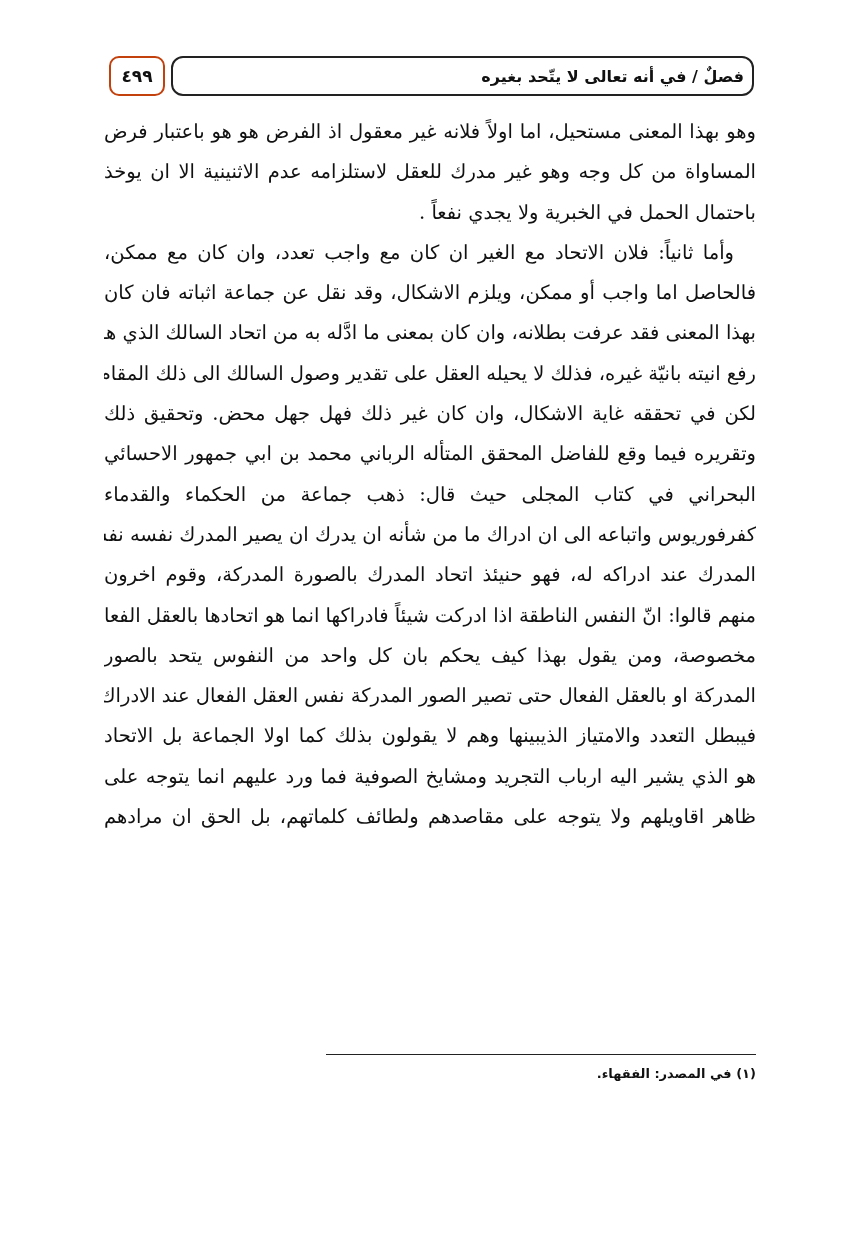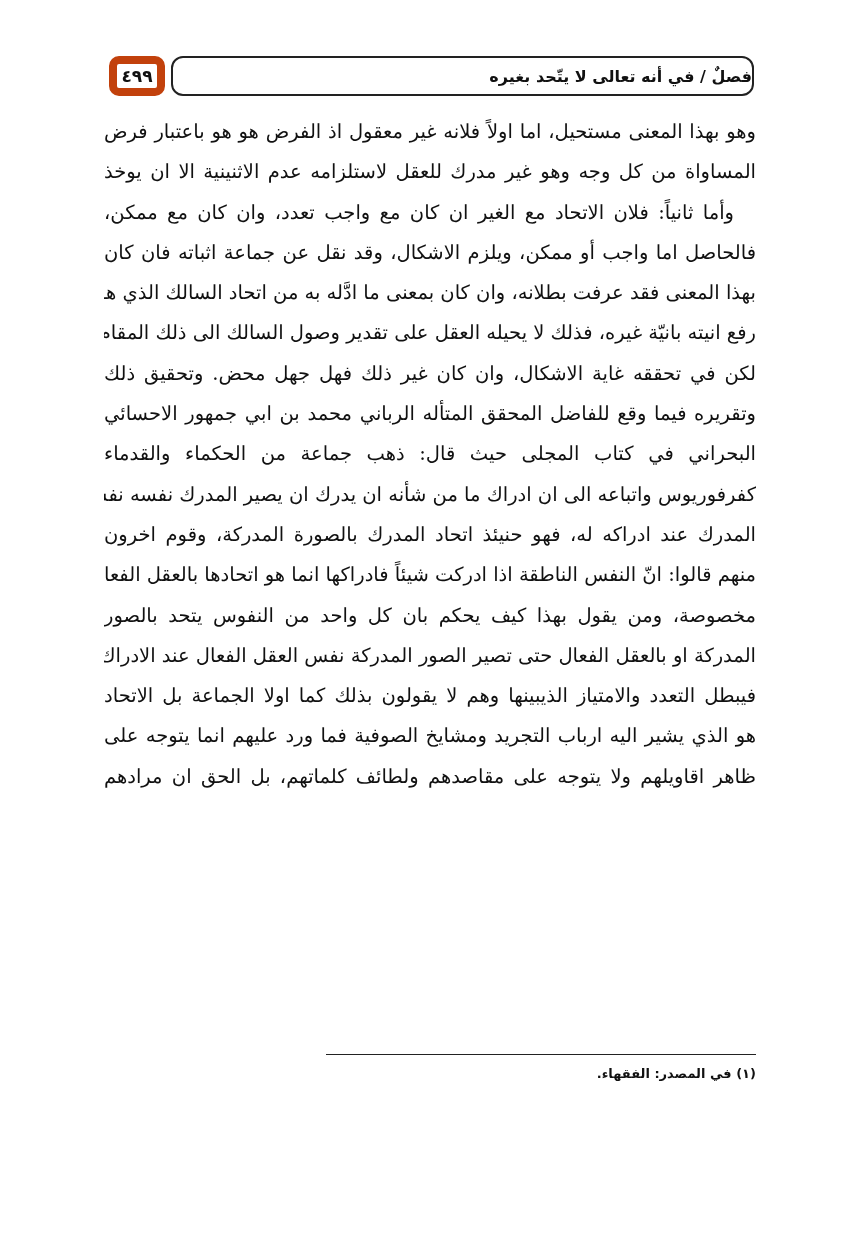--- a/index.html
+++ b/index.html
@@ -1,38 +1,39 @@
 <!DOCTYPE html>
 <html><head>
   <meta charset="utf-8">
   <style>
     html, body { margin: 0; padding: 0; background: #ffffff; }
     body { width: 857px; height: 1236px; position: relative; overflow: hidden; font-family: "DejaVu Sans", sans-serif; color: #111; }
     .header { position: absolute; top: 56px; left: 109px; width: 645px; height: 40px; }
-    .page-num-box { position: absolute; left: 0; top: 0; width: 56px; height: 40px; border: 8px solid #c2410c; border-radius: 10px; box-sizing: border-box; display: flex; align-items: center; justify-content: center; font-weight: bold; font-size: 17px; }
-    .title-box { position: absolute; left: 62px; top: 0; right: 0; height: 40px; border: 2px solid #222; border-radius: 12px; box-sizing: border-box; direction: rtl; display: flex; align-items: center; font-weight: bold; font-size: 16px; }
+    .page-num-box { position: absolute; left: 0; top: 0; width: 56px; height: 40px; border: 2px solid #c2410c; border-radius: 10px; box-sizing: border-box; display: flex; align-items: center; justify-content: center; font-weight: bold; font-size: 17px; }
+    .title-box { position: absolute; left: 62px; top: 0; right: 0; height: 40px; border: 2px solid #222; border-radius: 12px; box-sizing: border-box; direction: rtl; display: flex; align-items: center; padding-right: 8px; font-weight: bold; font-size: 16px; }
     .body-text { position: absolute; top: 112px; left: 104px; width: 652px; direction: rtl; text-align: justify; text-align-last: justify; font-family: "DejaVu Serif", serif; font-size: 19.5px; line-height: 40.3px; }
     .body-text .line { display: block; white-space: nowrap; overflow: hidden; }
     .body-text .line.last { text-align-last: right; }
     .body-text .line.indent { padding-right: 22px; }
     sup { font-size: 10px; line-height: 0; }
     .fn-rule { position: absolute; top: 1054px; left: 326px; width: 430px; height: 0; border-top: 1.5px solid #222; }
     .footnote { position: absolute; top: 1066px; right: 101px; direction: rtl; font-family: "DejaVu Sans", sans-serif; font-size: 13px; font-weight: bold; }
   </style>
 </head>
 <body>
 
 <div class="header">
   <div class="page-num-box">٤٩٩</div>
   <div class="title-box">فصلٌ / في أنه تعالى لا يتّحد بغيره</div>
 </div>
 
 <div class="body-text">
   <span class="line">وهو بهذا المعنى مستحيل، اما اولاً فلانه غير معقول اذ الفرض هو هو باعتبار فرض</span>
   <span class="line">المساواة من كل وجه وهو غير مدرك للعقل لاستلزامه عدم الاثنينية الا ان يوخذ</span>
+  <span class="line last">باحتمال الحمل في الخبرية ولا يجدي نفعاً .</span>
   <span class="line indent">وأما ثانياً: فلان الاتحاد مع الغير ان كان مع واجب تعدد، وان كان مع ممكن،</span>
   <span class="line">فالحاصل اما واجب أو ممكن، ويلزم الاشكال، وقد نقل عن جماعة اثباته فان كان</span>
   <span class="line">بهذا المعنى فقد عرفت بطلانه، وان كان بمعنى ما ادَّله به من اتحاد السالك الذي هو</span>
   <span class="line">رفع انيته بانيّة غيره، فذلك لا يحيله العقل على تقدير وصول السالك الى ذلك المقام</span>
   <span class="line">لكن في تحققه غاية الاشكال، وان كان غير ذلك فهل جهل محض. وتحقيق ذلك</span>
   <span class="line">وتقريره فيما وقع للفاضل المحقق المتأله الرباني محمد بن ابي جمهور الاحسائي</span>
   <span class="line">البحراني في كتاب المجلى حيث قال: ذهب جماعة من الحكماء والقدماء</span>
   <span class="line">كفرفوريوس واتباعه الى ان ادراك ما من شأنه ان يدرك ان يصير المدرك نفسه نفس</span>
   <span class="line">المدرك عند ادراكه له، فهو حنيئذ اتحاد المدرك بالصورة المدركة، وقوم اخرون</span>
   <span class="line">منهم قالوا: انّ النفس الناطقة اذا ادركت شيئاً فادراكها انما هو اتحادها بالعقل الفعال</span>

